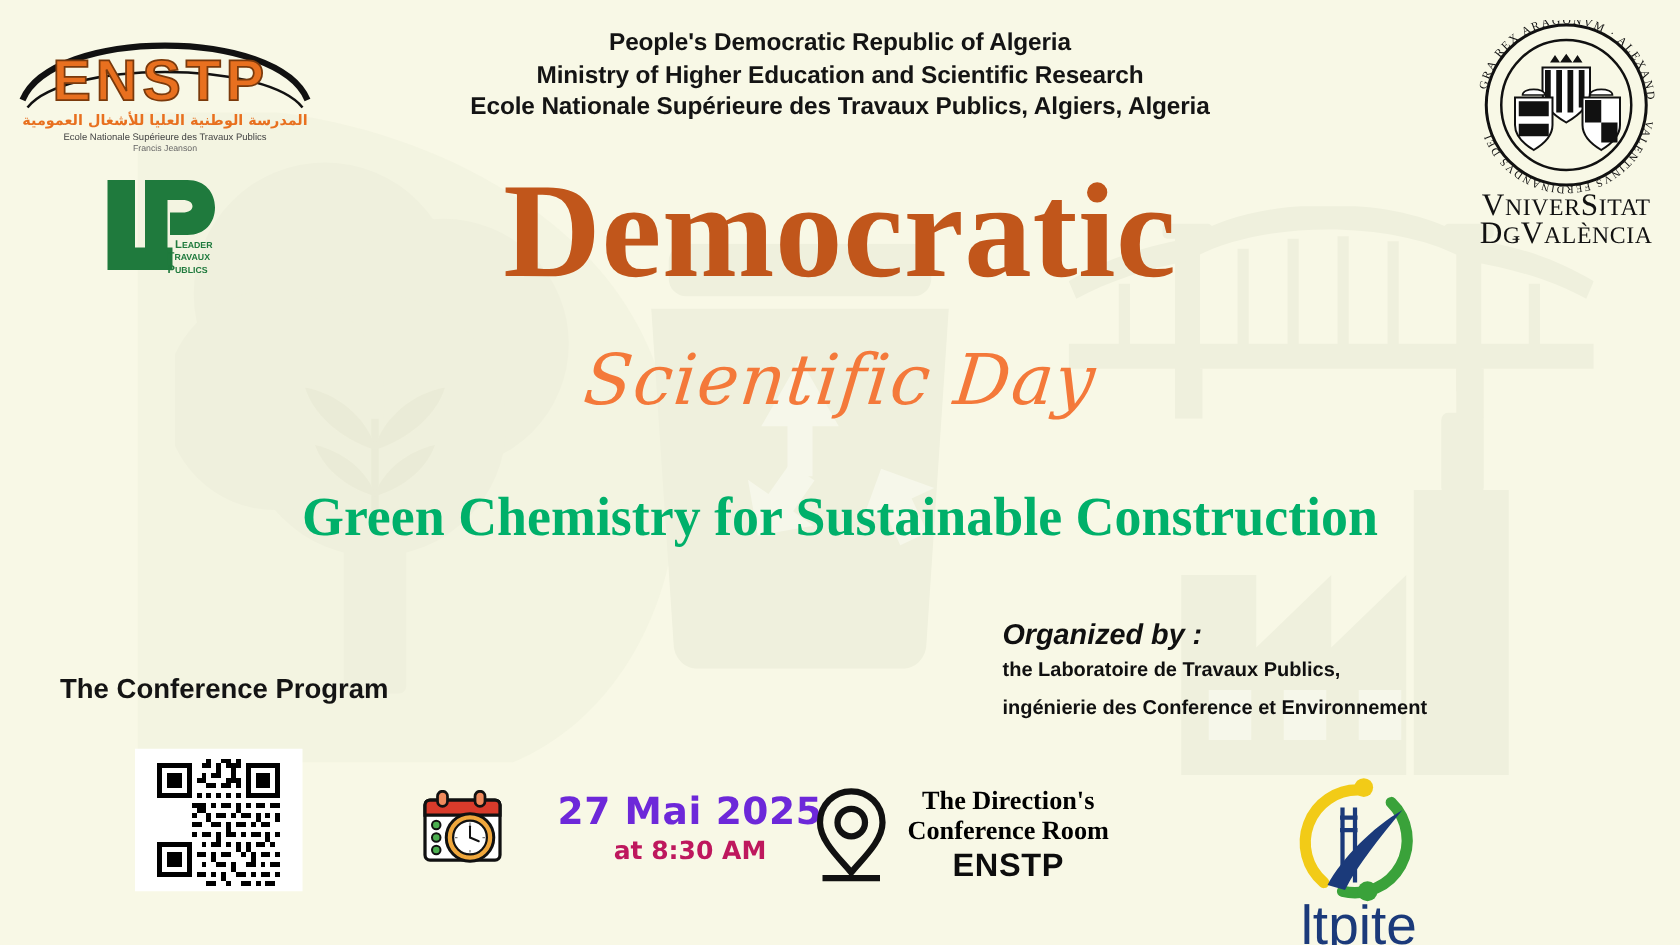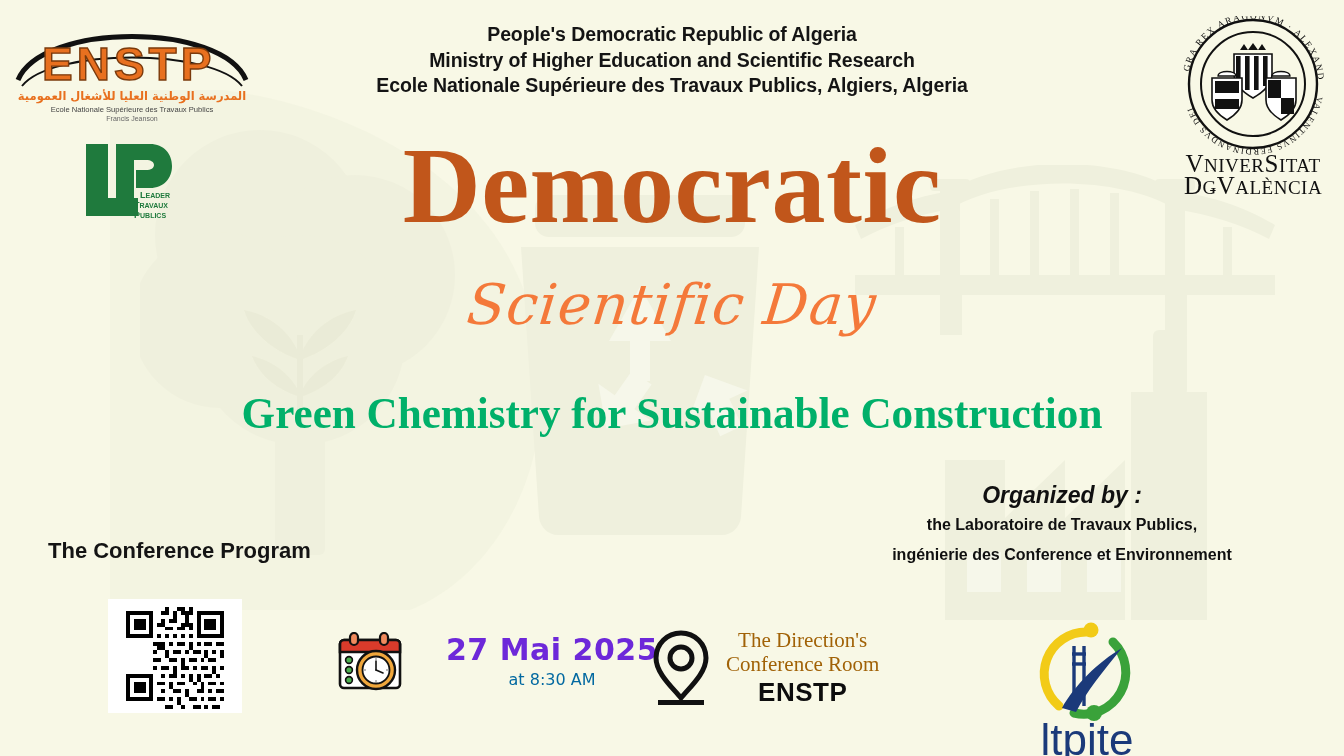--- a/index.html
+++ b/index.html
@@ -78,22 +78,21 @@
     font-weight:bold;
     font-size:44px;
     line-height:56px;
     color:#00b06a;
     letter-spacing:0px;
     transform:scaleX(0.98);
   }
 
   
   #organized-block{
-    position:absolute;right:22px;top:480px;width:520px;
-    text-align:center;
+    position:absolute;right:22px;top:492px;width:520px;
     color:#101010;
   }
   #organized-block .ob-head{
     font-family:"Liberation Sans", sans-serif;
     font-weight:bold;font-style:italic;
     font-size:23px;line-height:30px;
   }
   #organized-block .ob-line{
     font-family:"Liberation Sans", sans-serif;
     font-weight:bold;
@@ -118,30 +117,30 @@
   #date-block{position:absolute;left:336px;top:632px;display:flex;align-items:center;}
   #calendar-icon{width:68px;height:62px;}
   #date-text{margin-left:42px;text-align:center;}
   #date-text .d1{
     font-family:"DejaVu Sans", sans-serif;
     font-weight:bold;font-size:30px;line-height:34px;color:#6d28d9;
     letter-spacing:0.5px;
   }
   #date-text .d2{
     font-family:"DejaVu Sans", sans-serif;
-    font-weight:normal;font-size:16px;line-height:26px;color:#0369a1;
+    font-weight:bold;font-size:20px;line-height:26px;color:#be185d;
   }
 
   
   #location-block{position:absolute;left:650px;top:628px;display:flex;align-items:center;}
   #pin-icon{width:62px;height:78px;}
   #location-text{margin-left:14px;text-align:center;}
   #location-text .l1,#location-text .l2{
     font-family:"Liberation Serif", serif;
-    font-weight:normal;font-size:21px;line-height:24px;color:#a16207;
+    font-weight:bold;font-size:21px;line-height:24px;color:#000000;
   }
   #location-text .l3{
     font-family:"Liberation Sans", sans-serif;
     font-weight:bold;font-size:26px;line-height:32px;color:#0d0d0d;
     letter-spacing:0.5px;
   }
 </style>
 </head>
 <body>
 

